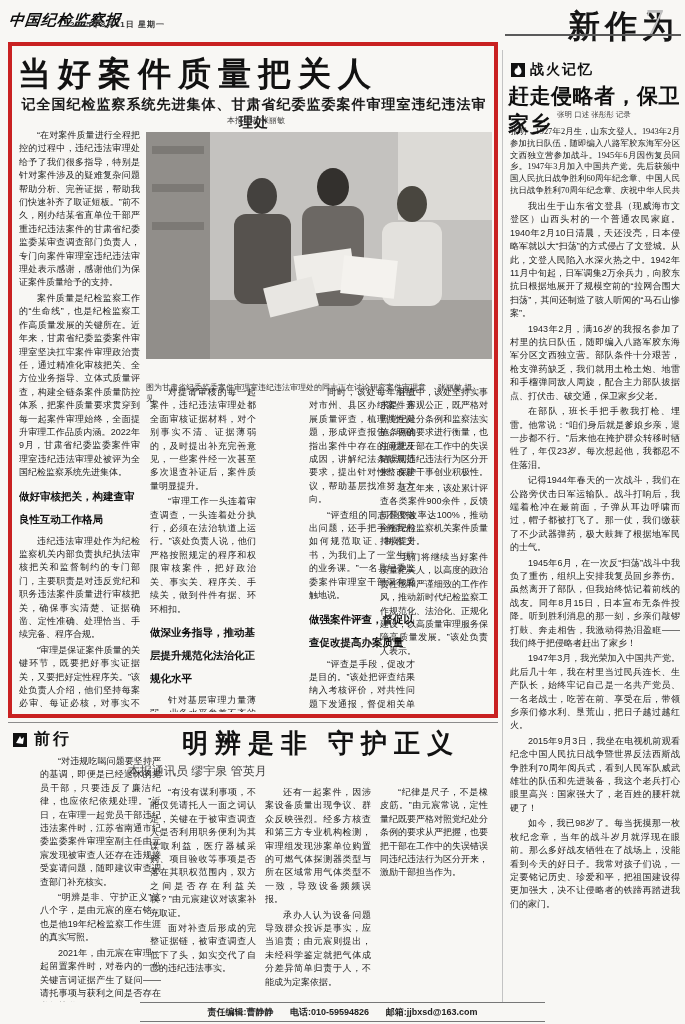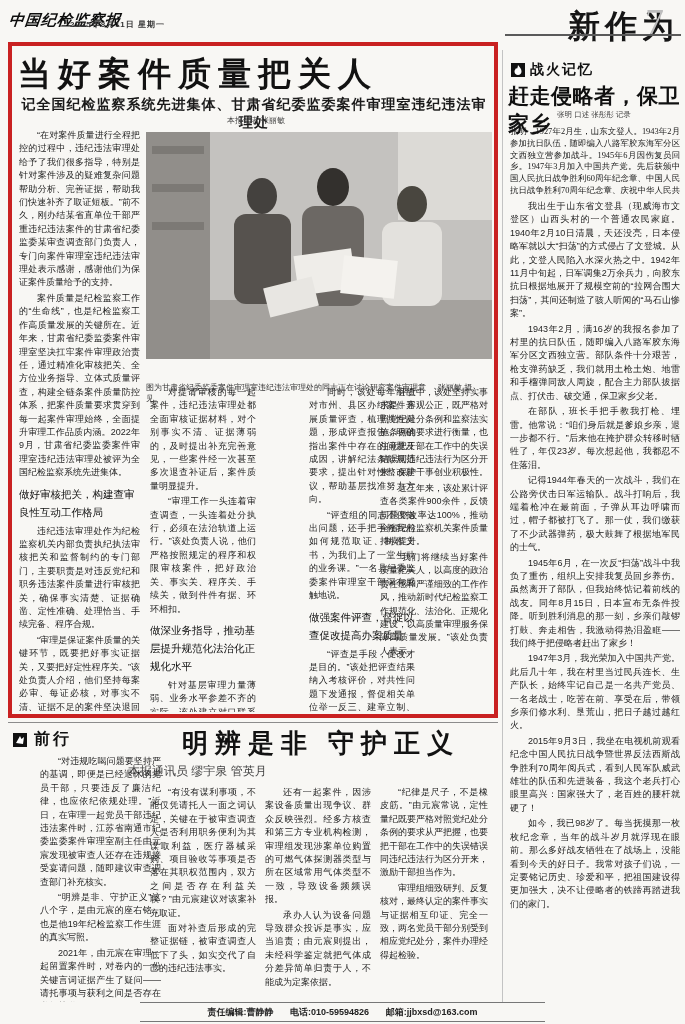--- a/index.html
+++ b/index.html
@@ -21,22 +21,22 @@
             border:4px solid #c92121;box-sizing:border-box;}
   .main-title{position:absolute;left:18px;top:52px;width:472px;text-align:left;
               font-size:33px;font-weight:900;letter-spacing:7px;color:#121212;}
   .main-subtitle{position:absolute;left:18px;top:96px;width:472px;text-align:center;
                  font-size:14px;font-weight:bold;letter-spacing:1px;color:#1a1a1a;}
   .main-byline{position:absolute;left:20px;top:115px;width:472px;text-align:center;
                font-size:8px;color:#444;}
   .coltext{position:absolute;overflow:hidden;font-size:9px;line-height:13.4px;
            text-align:justify;color:#232323;}
   .coltext p{margin:0 0 2px 0;text-indent:2em;}
-  .coltext h4{margin:5px 0 4px 0;font-size:10.5px;line-height:18px;text-indent:0;
-              font-weight:normal;color:#0f0f0f;text-align:left;}
+  .coltext h4{margin:5px 0 4px 0;font-size:10.5px;line-height:23px;text-indent:0;
+              font-weight:bold;color:#0f0f0f;text-align:left;}
   .main-col1{left:19px;top:129px;width:121px;height:582px;}
   .main-col2{left:150px;top:386px;width:106px;height:326px;}
   .main-col3{left:261px;top:386px;width:106px;height:326px;margin-left:48px;}
   .main-col4{left:380px;top:386px;width:108px;height:326px;}
 
   .photo-wrap{position:absolute;left:146px;top:132px;width:346px;height:227px;background:#c7c5c2;}
   .photo-wrap svg{display:block;}
   .photo-caption-row{position:absolute;left:146px;top:382px;width:346px;display:flex;
                      font-size:8px;color:#333;}
   .photo-caption{max-width:292px;}
@@ -170,21 +170,20 @@
   <div class="coltext bot-col2">
       <p>“有没有谋利事项，不能仅凭请托人一面之词认定，关键在于被审查调查人是否利用职务便利为其谋取利益，医疗器械采购、项目验收等事项是否落在其职权范围内，双方之间是否存在利益关联？”由元宸建议对该案补充取证。</p>
       <p>面对补查后形成的完整证据链，被审查调查人低下了头，如实交代了自己的违纪违法事实。</p>
     </div>
   <div class="coltext bot-col3">
       <p>还有一起案件，因涉案设备质量出现争议、群众反映强烈。经多方核查和第三方专业机构检测，审理组发现涉案单位购置的可燃气体探测器类型与所在区域常用气体类型不一致，导致设备频频误报。</p>
       <p>承办人认为设备问题导致群众投诉是事实，应当追责；由元宸则提出，未经科学鉴定就把气体成分差异简单归责于人，不能成为定案依据。</p>
     </div>
   <div class="coltext bot-col4">
       <p>“纪律是尺子，不是橡皮筋。”由元宸常说，定性量纪既要严格对照党纪处分条例的要求从严把握，也要把干部在工作中的失误错误同违纪违法行为区分开来，激励干部担当作为。</p>
-      <p>审理组细致研判、反复核对，最终认定的案件事实与证据相互印证、完全一致，两名党员干部分别受到相应党纪处分，案件办理经得起检验。</p>
     </div>
 
   <div class="v-rule"></div>
   <div class="rubric rubric-war">
     <span class="rubric-icon">
       <svg width="14" height="14" viewBox="0 0 14 14">
           <rect width="14" height="14" fill="#111"></rect>
           <path d="M7 2 C9 4.5 10.5 6 10.5 8.5 C10.5 10.5 9 12 7 12 C5 12 3.5 10.5 3.5 8.5 C3.5 7 4.5 6.5 5 5 C5.8 6 6.5 6.2 7 2 Z" fill="#fff"></path>
         </svg>
     </span>

